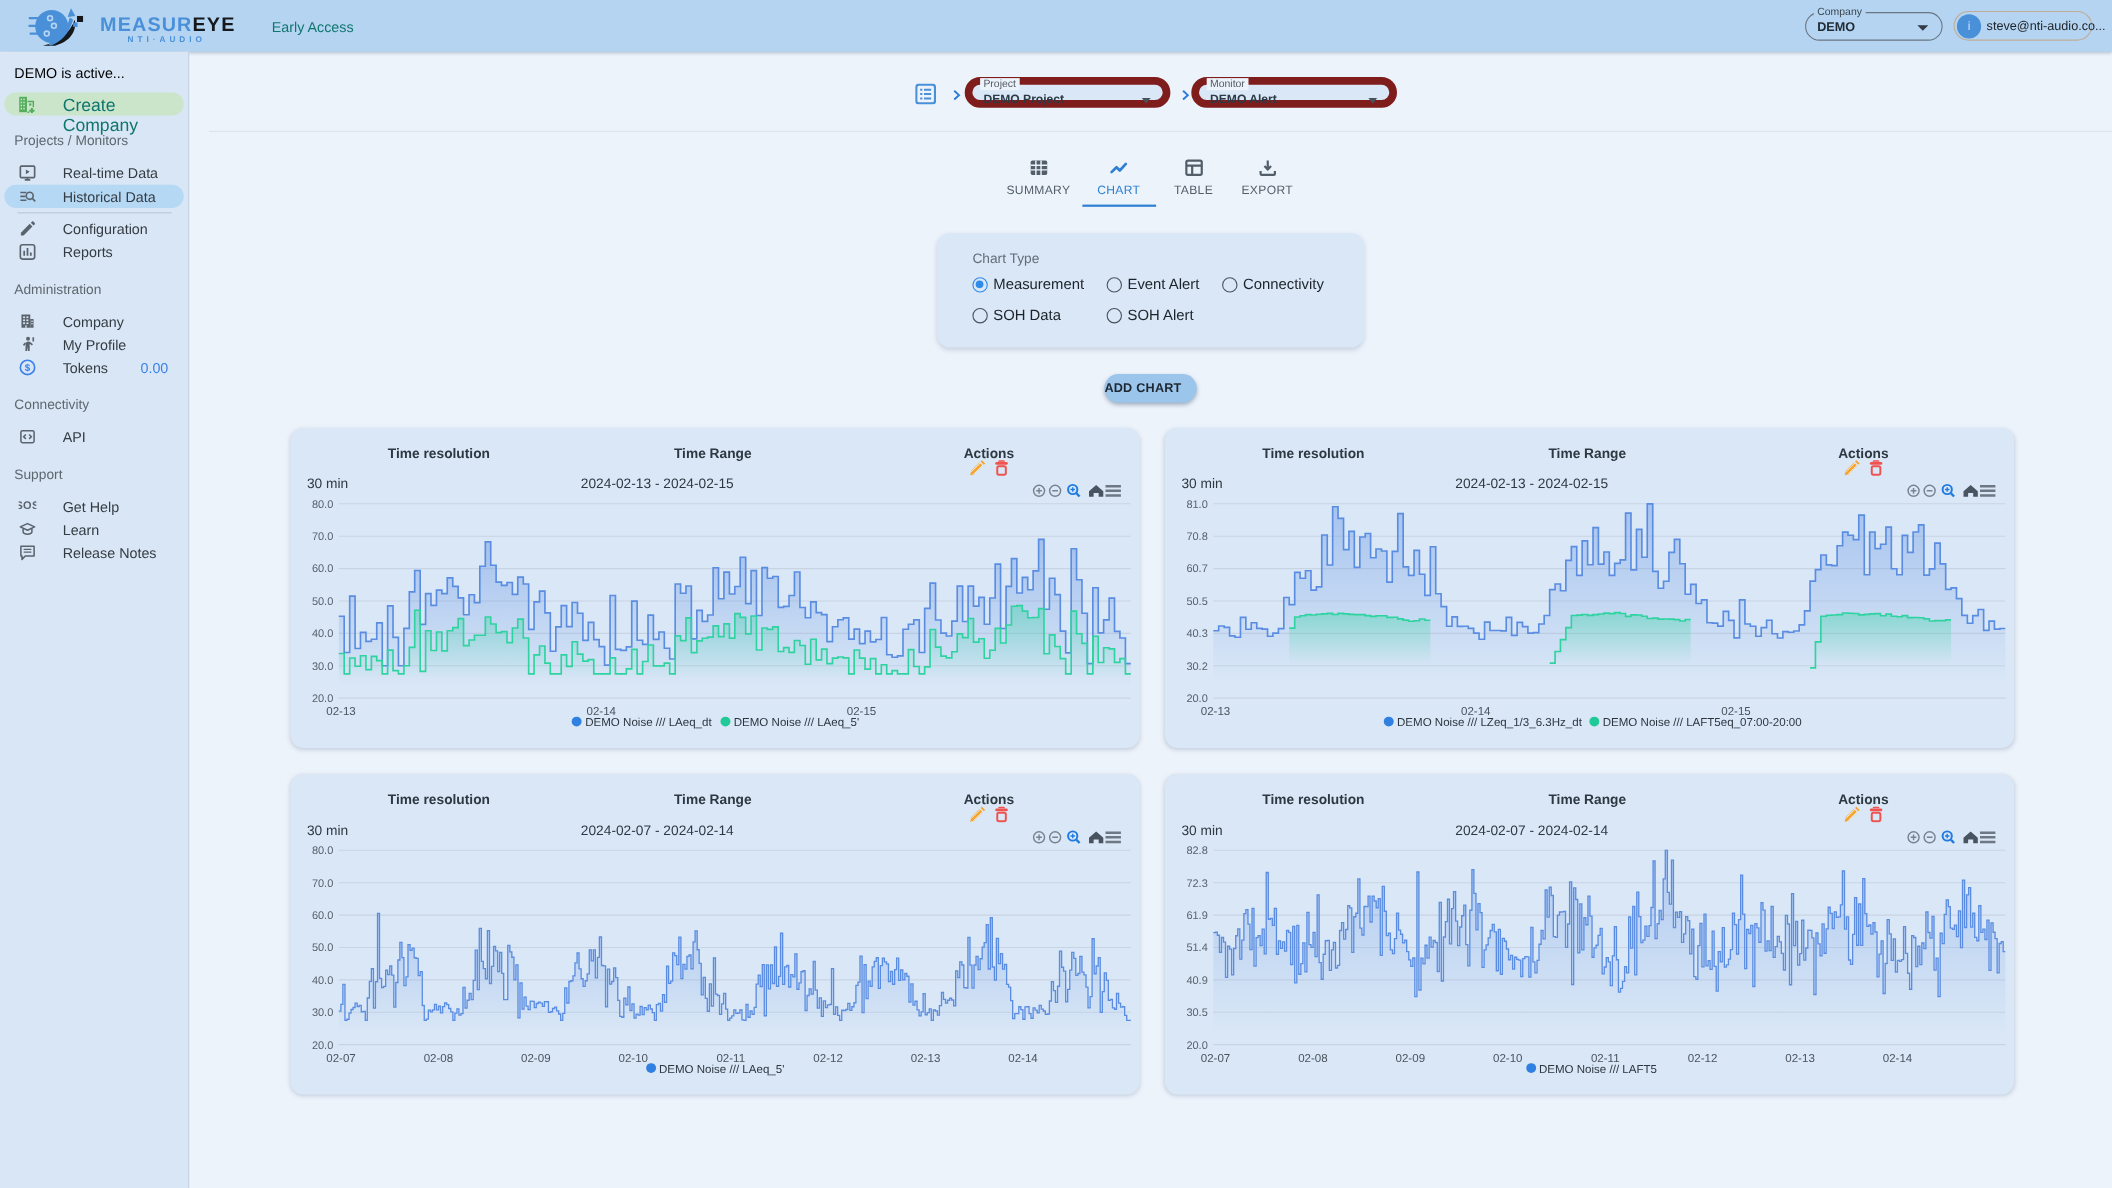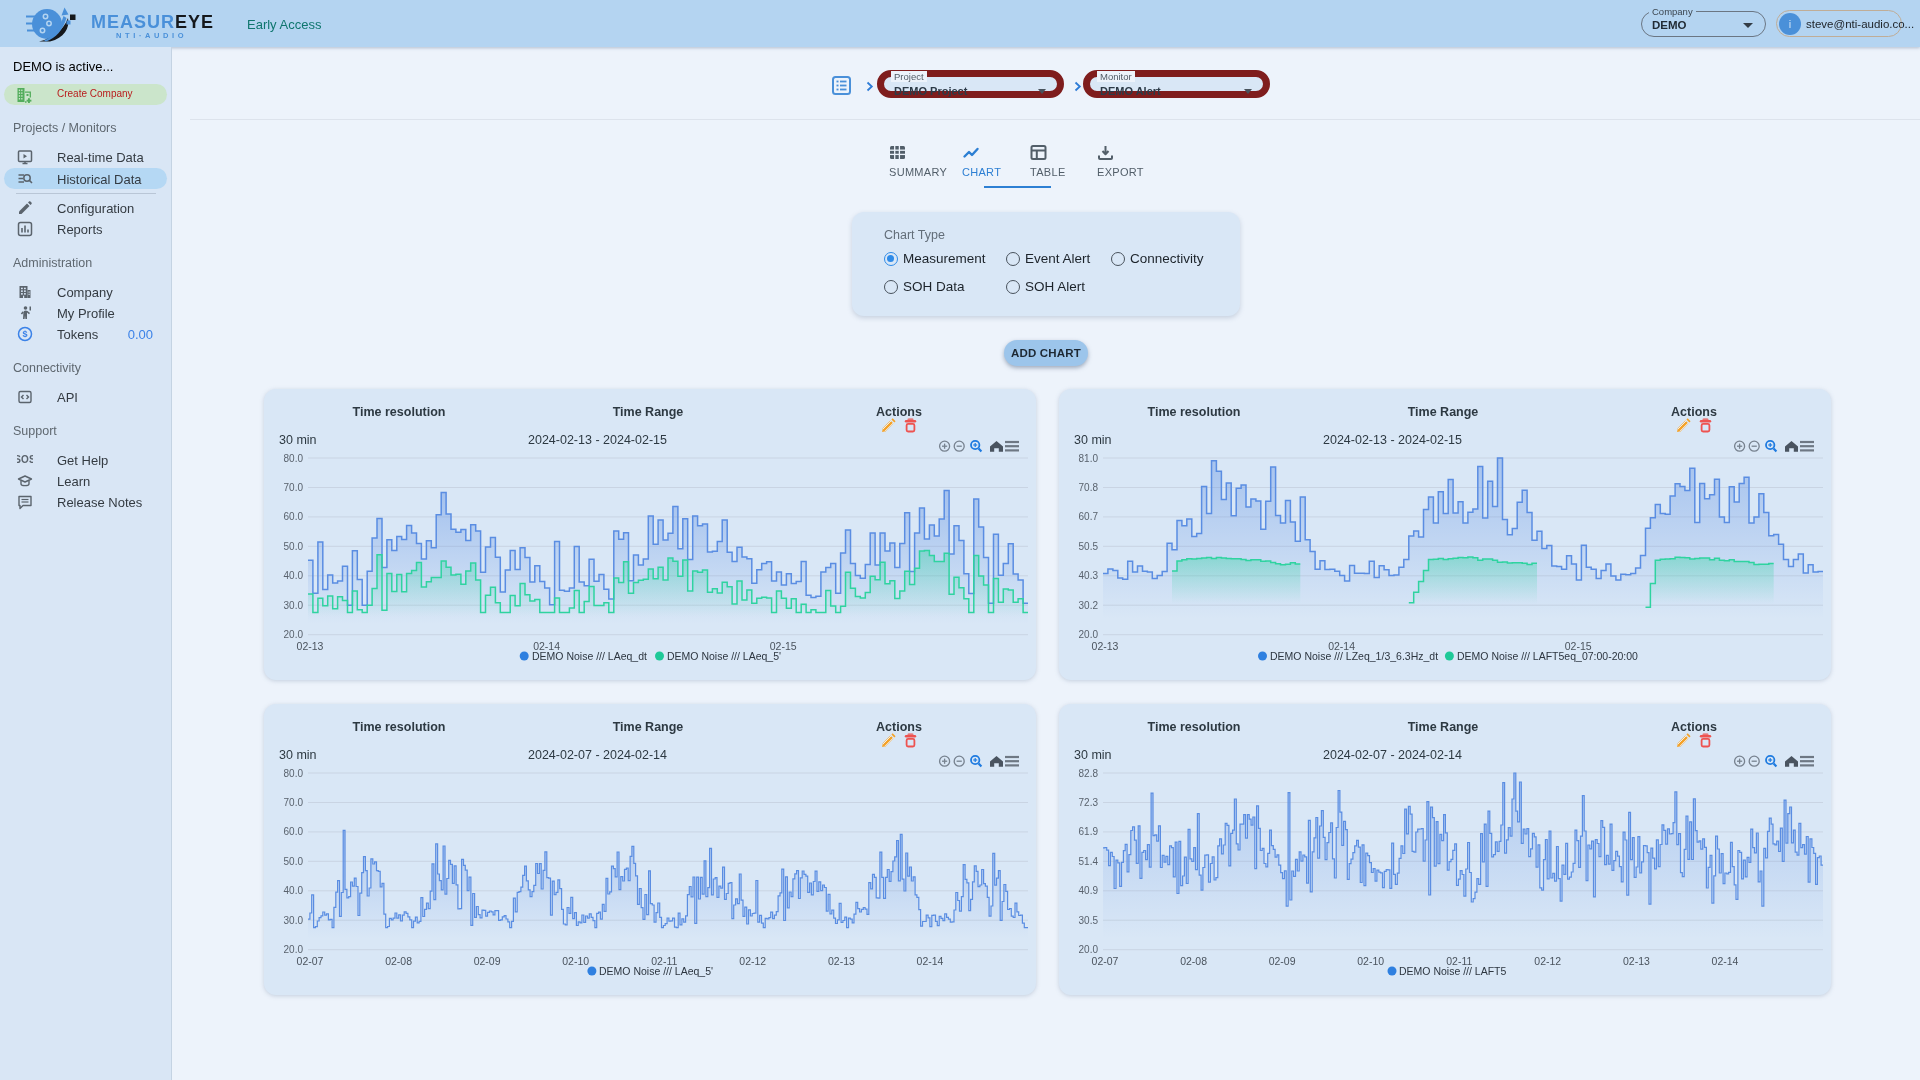--- a/index.html
+++ b/index.html
@@ -27,32 +27,32 @@
 .srow .tx{position:absolute;left:57px;top:4px;font-size:13px;color:#343b42}
 .shead{position:absolute;left:13px;font-size:12.5px;color:#5f6870}
 .spill{position:absolute;left:4px;width:163px;height:21px;border-radius:11px}
 
 .bsel{position:absolute;border:7px solid #7f1d1d;border-radius:14px;height:28px;background:#d9e7f6}
 .bsel .lab{position:absolute;top:-6px;left:7px;padding:0 3px;font-size:9.5px;color:#525c66;background:#edf3fb;line-height:11px}
 .bsel .val{position:absolute;left:10px;top:8px;font-size:11px;font-weight:bold;color:#2c3a47}
 .bsel .arr{position:absolute;right:11px;top:12px;width:0;height:0;border-left:4px solid transparent;border-right:4px solid transparent;border-top:5px solid #49535d}
 #hr1{position:absolute;left:190px;top:119px;width:1730px;height:1px;background:#dde3ec}
 
-.tab{position:absolute;top:144px;width:110px;text-align:left}
+.tab{position:absolute;top:144px;width:110px;text-align:center}
 .tab .lb{margin-top:1px;font-size:11px;letter-spacing:.3px;color:#525e69}
 .tab.active .lb{color:#2d7fd3}
 #tabline{position:absolute;left:984px;top:186px;width:67px;height:2px;background:#2d7fd3}
 
 #panel{position:absolute;left:852px;top:212px;width:388px;height:104px;border-radius:12px;background:#d9e7f6;box-shadow:0 2px 5px rgba(110,130,160,.3)}
 #panel .ttl{position:absolute;left:32px;top:16px;font-size:12.5px;color:#636e79}
 .radio{position:absolute;width:14px;height:14px;border-radius:50%;border:1.6px solid #49535d}
 .radio.sel{border-color:#2f8be8}
 .radio.sel:after{content:"";position:absolute;left:2.1px;top:2.1px;width:7px;height:7px;border-radius:50%;background:#2f8be8}
 .rlab{position:absolute;font-size:13.5px;color:#1c232a}
-#addchart{position:absolute;left:1004px;top:340px;width:84px;height:26px;border-radius:13px;background:#9cc5eb;box-shadow:0 2px 4px rgba(80,100,130,.5);text-align:center;line-height:26px;font-size:11.5px;font-weight:bold;letter-spacing:.2px;color:#1d2833}
+#addchart{position:absolute;left:1004px;top:340px;width:84px;height:26px;border-radius:13px;background:#9cc5eb;box-shadow:0 2px 4px rgba(80,100,130,.5);text-align:left;line-height:26px;font-size:11.5px;font-weight:bold;letter-spacing:.2px;color:#1d2833}
 
 .card{position:absolute;width:772px;height:291px;border-radius:12px;background:#d9e7f6;box-shadow:0 1px 4px rgba(120,140,170,.35)}
 .chd{position:absolute;top:16px;width:240px;text-align:center;font-size:12.5px;font-weight:bold;color:#2d3942}
 .cvl{position:absolute;top:44px;width:240px;font-size:12.5px;color:#2d3942}
 .cact{position:absolute;top:16px;left:560px;width:150px;text-align:center;font-size:12.5px;font-weight:bold;color:#2d3942}
 .aicons{position:absolute;top:27px;left:617px}
 .tools{position:absolute;top:50px;left:674px}
 .csvg{position:absolute;left:0;top:0}
 </style>
 </head>
@@ -110,21 +110,21 @@
           <rect x="1.8" y="2.6" width="1.3" height="1.5"></rect>
           <rect x="4.2" y="2.6" width="1.3" height="1.5"></rect>
           <rect x="1.8" y="5.4" width="1.3" height="1.5"></rect>
           <rect x="4.2" y="5.4" width="1.3" height="1.5"></rect>
           <rect x="1.8" y="8.2" width="1.3" height="1.5"></rect>
           <rect x="4.2" y="8.2" width="1.3" height="1.5"></rect>
           <rect x="1.8" y="11" width="1.3" height="1.5"></rect>
           <rect x="4.2" y="11" width="1.3" height="1.5"></rect>
         </g>
       </svg>
-    <span class="tx" style="color:#b91c1c;font-size:10px">Create Company</span>
+    <span class="tx" style="color:#0f766e;font-size:16px">Create Company</span>
   </div>
   <div class="shead" style="top:74px">Projects / Monitors</div>
   <div class="srow" style="top:99px">
     <svg class="ic" viewBox="0 0 16 16" fill="none" stroke="#5b646d" stroke-width="1.5">
         <rect x="1.5" y="2" width="13" height="10.5" rx="1"></rect>
         <path d="M6.5 5l3.5 2.2-3.5 2.2z" fill="#5b646d" stroke="none"></path>
         <line x1="5.5" y1="14.5" x2="10.5" y2="14.5"></line>
         <line x1="8" y1="12.5" x2="8" y2="14.5"></line>
       </svg>
     <span class="tx">Real-time Data</span>

